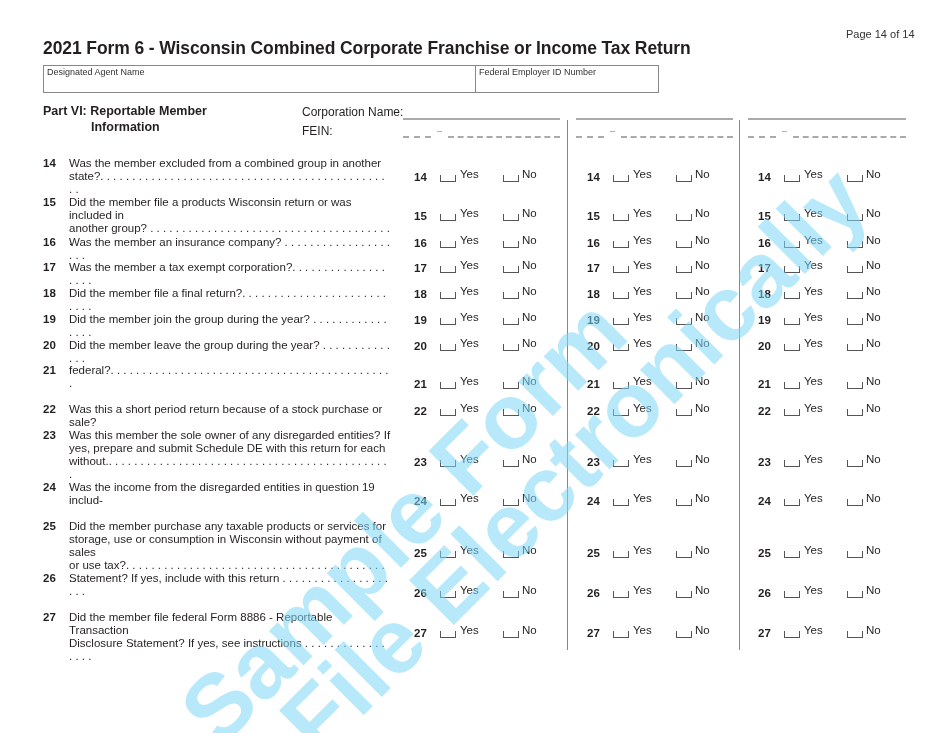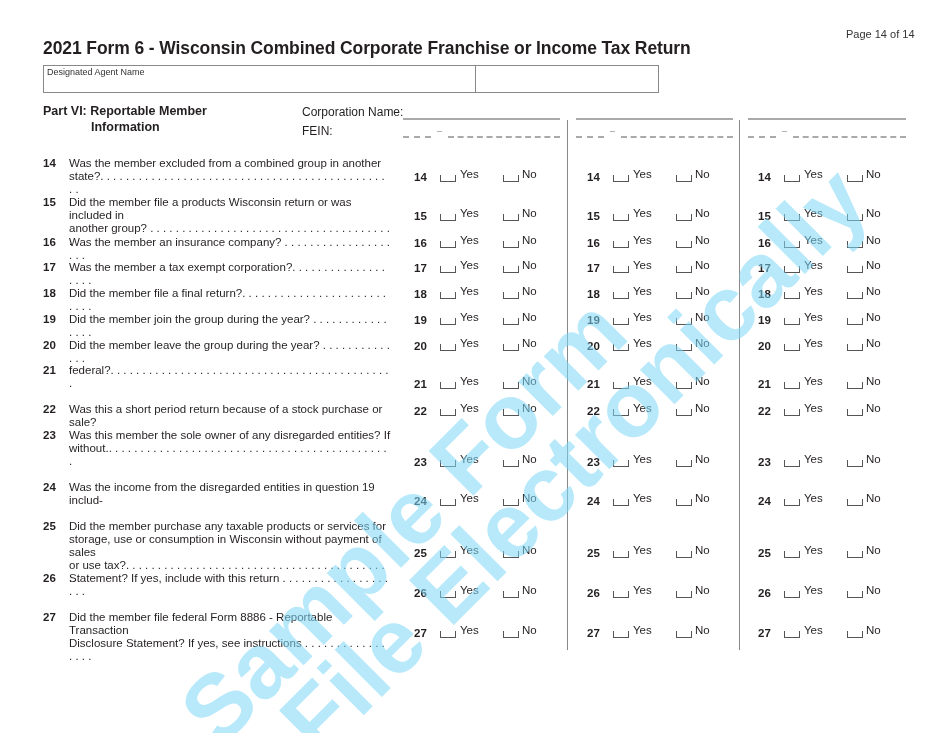--- a/index.html
+++ b/index.html
@@ -29,20 +29,21 @@
   .wm-line{position:absolute;color:#7dd8f8;opacity:0.55;font-weight:bold;font-size:92px;white-space:nowrap;transform-origin:0 0;font-family:"Liberation Sans",sans-serif;}
 </style>
 </head>
 <body>
 
 <div class="page-num">Page 14 of 14</div>
 <div class="title">2021 Form 6 - Wisconsin Combined Corporate Franchise or Income Tax Return</div>
 
 <div class="agent-box">
   <div class="cell c1"><span>Designated Agent Name</span></div>
+  <div class="cell c2"><span>Federal Employer ID Number</span></div>
 </div>
 
 <div class="part-title">
   <span>Part VI:  Reportable Member</span>
   <span class="l2">Information</span>
 </div>
 <div class="corp-label">Corporation Name:</div>
 <div class="fein-label">FEIN:</div>
 
 <div class="col-line" style="left:403px;width:157px;"></div>
@@ -305,20 +306,21 @@
       <span class="anum">22</span>
       <span class="box" style="left:26px"></span>
       <span class="lbl" style="left:46px">Yes</span>
       <span class="box" style="left:89px"></span>
       <span class="lbl" style="left:108px">No</span>
     </div>
     <div class="q" style="top: 429px;">
       <span class="num">23</span>
       <div class="text">
         <div>Was this member the sole owner of any disregarded entities?  If</div>
+        <div>yes, prepare and submit Schedule DE with this return for each</div>
         <div>without.. . . . . . . . . . . . . . . . . . . . . . . . . . . . . . . . . . . . . . . . . . . . .</div>
       </div>
     </div>
     <div class="ans" style="left: 414px; top: 456px;">
       <span class="anum">23</span>
       <span class="box" style="left:26px"></span>
       <span class="lbl" style="left:46px">Yes</span>
       <span class="box" style="left:89px"></span>
       <span class="lbl" style="left:108px">No</span>
     </div>

